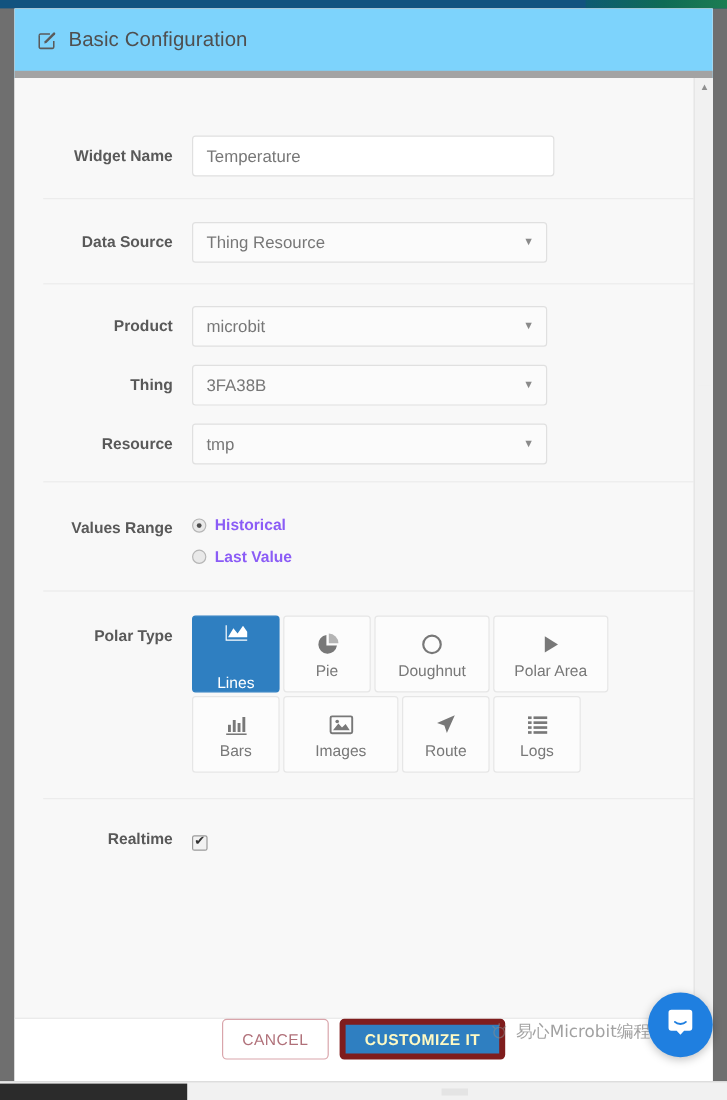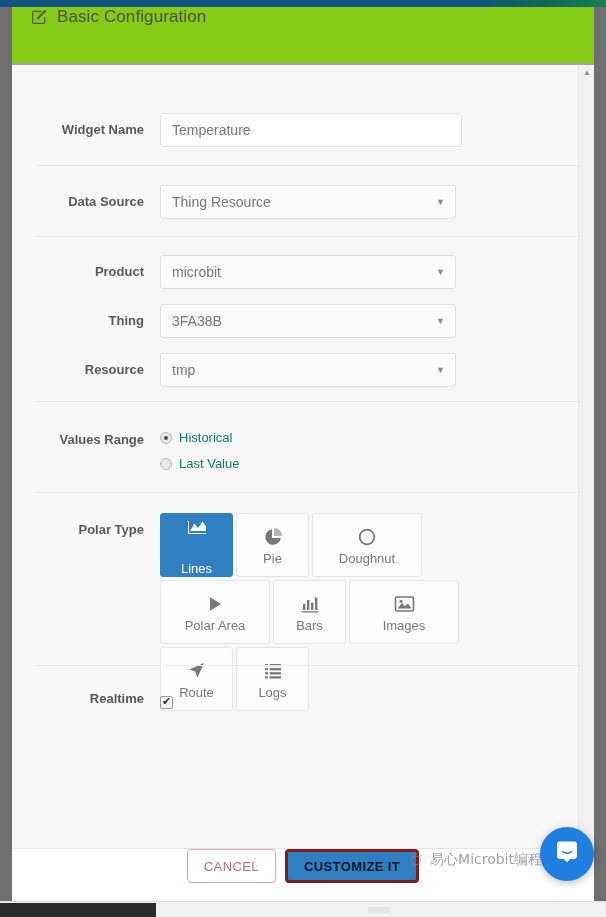--- a/index.html
+++ b/index.html
@@ -36,23 +36,23 @@
     left: 12px; top: 7px;
     width: 582px; height: 894px;
     background: #ffffff;
     overflow: hidden;
   }
 
   
   .modal-header {
     position: absolute; left: 0; top: 0;
     width: 582px; height: 58px;
-    background: #84cc16;
-    border-bottom: 2px solid #a3a3a3;
-    display: flex; align-items: flex-start;
+    background: #7dd3fc;
+    border-bottom: 6px solid #a3a3a3;
+    display: flex; align-items: center;
     padding-left: 18px;
   }
   .header-icon {
     width: 18px; height: 18px;
     margin-right: 9px;
     display: inline-flex; align-items: center; justify-content: center;
     color: #5a5a5a;
   }
   .header-icon svg { display: block; }
   .modal-title {
@@ -160,41 +160,41 @@
     flex: none;
     cursor: pointer;
   }
   .radio-dot.checked::after {
     content: "";
     position: absolute; left: 3px; top: 3px;
     width: 4px; height: 4px; border-radius: 50%;
     background: #4d4d4d;
   }
   .radio-label {
-    font-size: 13px; font-weight: normal; color: #0f766e;
+    font-size: 13px; font-weight: bold; color: #8b5cf6;
   }
 
   
   .wt-grid {
     display: flex;
     flex-wrap: wrap;
     width: 360px;
   }
   .wt-cell {
     width: 73px; height: 64px;
     margin: 0 3px 3px 0;
     border: 1px solid #e6e6e6;
     background: #fcfcfc;
     border-radius: 3px;
     display: flex; flex-direction: column;
     align-items: center; justify-content: center;
     cursor: pointer;
     color: #787878;
   }
-  .wt-cell.wide { width: 110px; }
+  .wt-cell.wide { width: 96px; }
   .wt-cell.selected {
     background: #2f7fc1;
     border-color: #2f7fc1;
     color: #ffffff;
     justify-content: space-between;
   }
   .wt-icon {
     height: 24px;
     display: flex; align-items: center; justify-content: center;
     margin-bottom: 2px;
@@ -239,23 +239,23 @@
     font-family: "Liberation Sans", sans-serif;
   }
   .btn-cancel {
     border: 1px solid #d9a5ab;
     background: #ffffff;
     color: #b07079;
     padding: 0 16px;
     margin-right: 9px;
   }
   .btn-primary {
-    border: 3px solid #7f1d1d;
+    border: 5px solid #7f1d1d;
     background: #2f7fc1;
-    color: #0f172a;
+    color: #fef9c3;
     padding: 0 16px;
     font-weight: bold;
   }
 
   
   .chat-launcher {
     position: absolute;
     right: 12px; bottom: 36px;
     width: 54px; height: 54px;
     border-radius: 50%;

